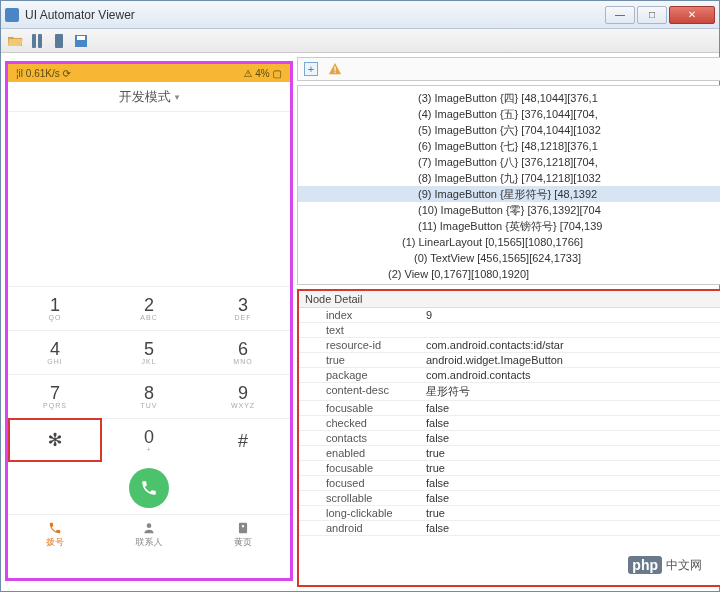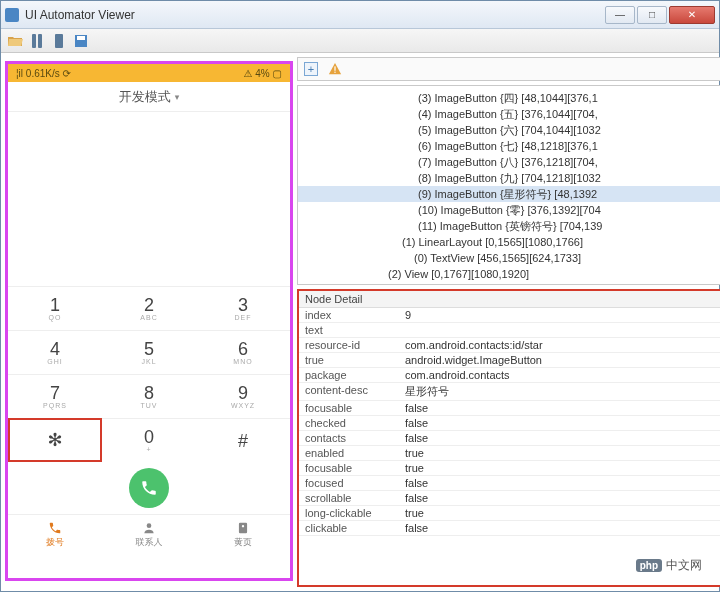--- a/index.html
+++ b/index.html
@@ -55,26 +55,26 @@
 .tree { flex:0 0 200px; border:1px solid #c9c9c9; background:#fff; overflow:auto; padding:4px 0 4px 0; font-size:11px; line-height:16px; color:#333; }
 .tree .node { white-space:nowrap; padding:0 6px 0 0; }
 .tree .sel { background:#d6e4f4; }
 .tree .scroll-h { height:16px; overflow-x:scroll; }
 .tree .scroll-h-inner { width:900px; height:1px; }
 
 
 .detail { flex:1; border:2px solid #d43a2a; background:#fff; overflow:auto; }
 .detail .hdr { font-size:11px; color:#444; padding:2px 6px; background:#f4f4f4; border-bottom:1px solid #ddd; }
 .drow { display:flex; border-bottom:1px solid #eee; font-size:11px; }
-.drow .k { width:100px; padding:1px 6px; color:#555; }
+.drow .k { width:100px; padding:1px 6px; color:#555;margin-left:21px; }
 .drow .v { flex:1; padding:1px 6px; color:#333; }
 
 
 .watermark { position:fixed; right:8px; bottom:16px; background:rgba(255,255,255,0.85); border-radius:12px; padding:2px 10px 2px 4px; display:flex; align-items:center; gap:4px; font-size:12px; color:#555; }
-.watermark .logo { background:#6a7a8a; color:#fff; font-weight:bold; font-size:10px; padding:1px 4px; border-radius:3px; }
+.watermark .logo { background:#6a7a8a; color:#fff; font-weight:bold; font-size:14px; padding:1px 4px; border-radius:3px; }
 </style>
 </head>
 <body>
 
 <div class="win">
   <div class="titlebar">
     <div class="title-ico"></div>
     <div class="title-txt">UI Automator Viewer</div>
     <div class="winbtns">
       <div class="winbtn">—</div>
@@ -287,21 +287,21 @@
             </div>
             <div class="drow">
               <div class="k">scrollable</div>
               <div class="v">false</div>
             </div>
             <div class="drow">
               <div class="k">long-clickable</div>
               <div class="v">true</div>
             </div>
             <div class="drow">
-              <div class="k">clickable</div>
+              <div class="k">android</div>
               <div class="v">false</div>
             </div>
           </div>
       </div>
     </div>
 
   </div>
 </div>
 
 <div class="watermark">

